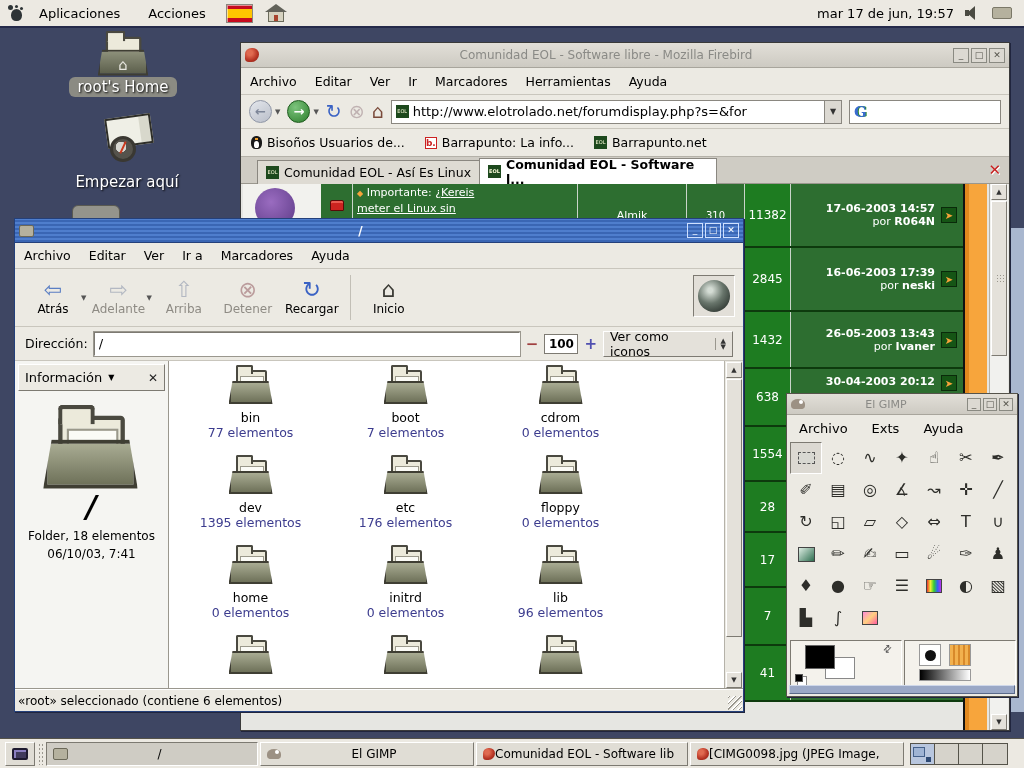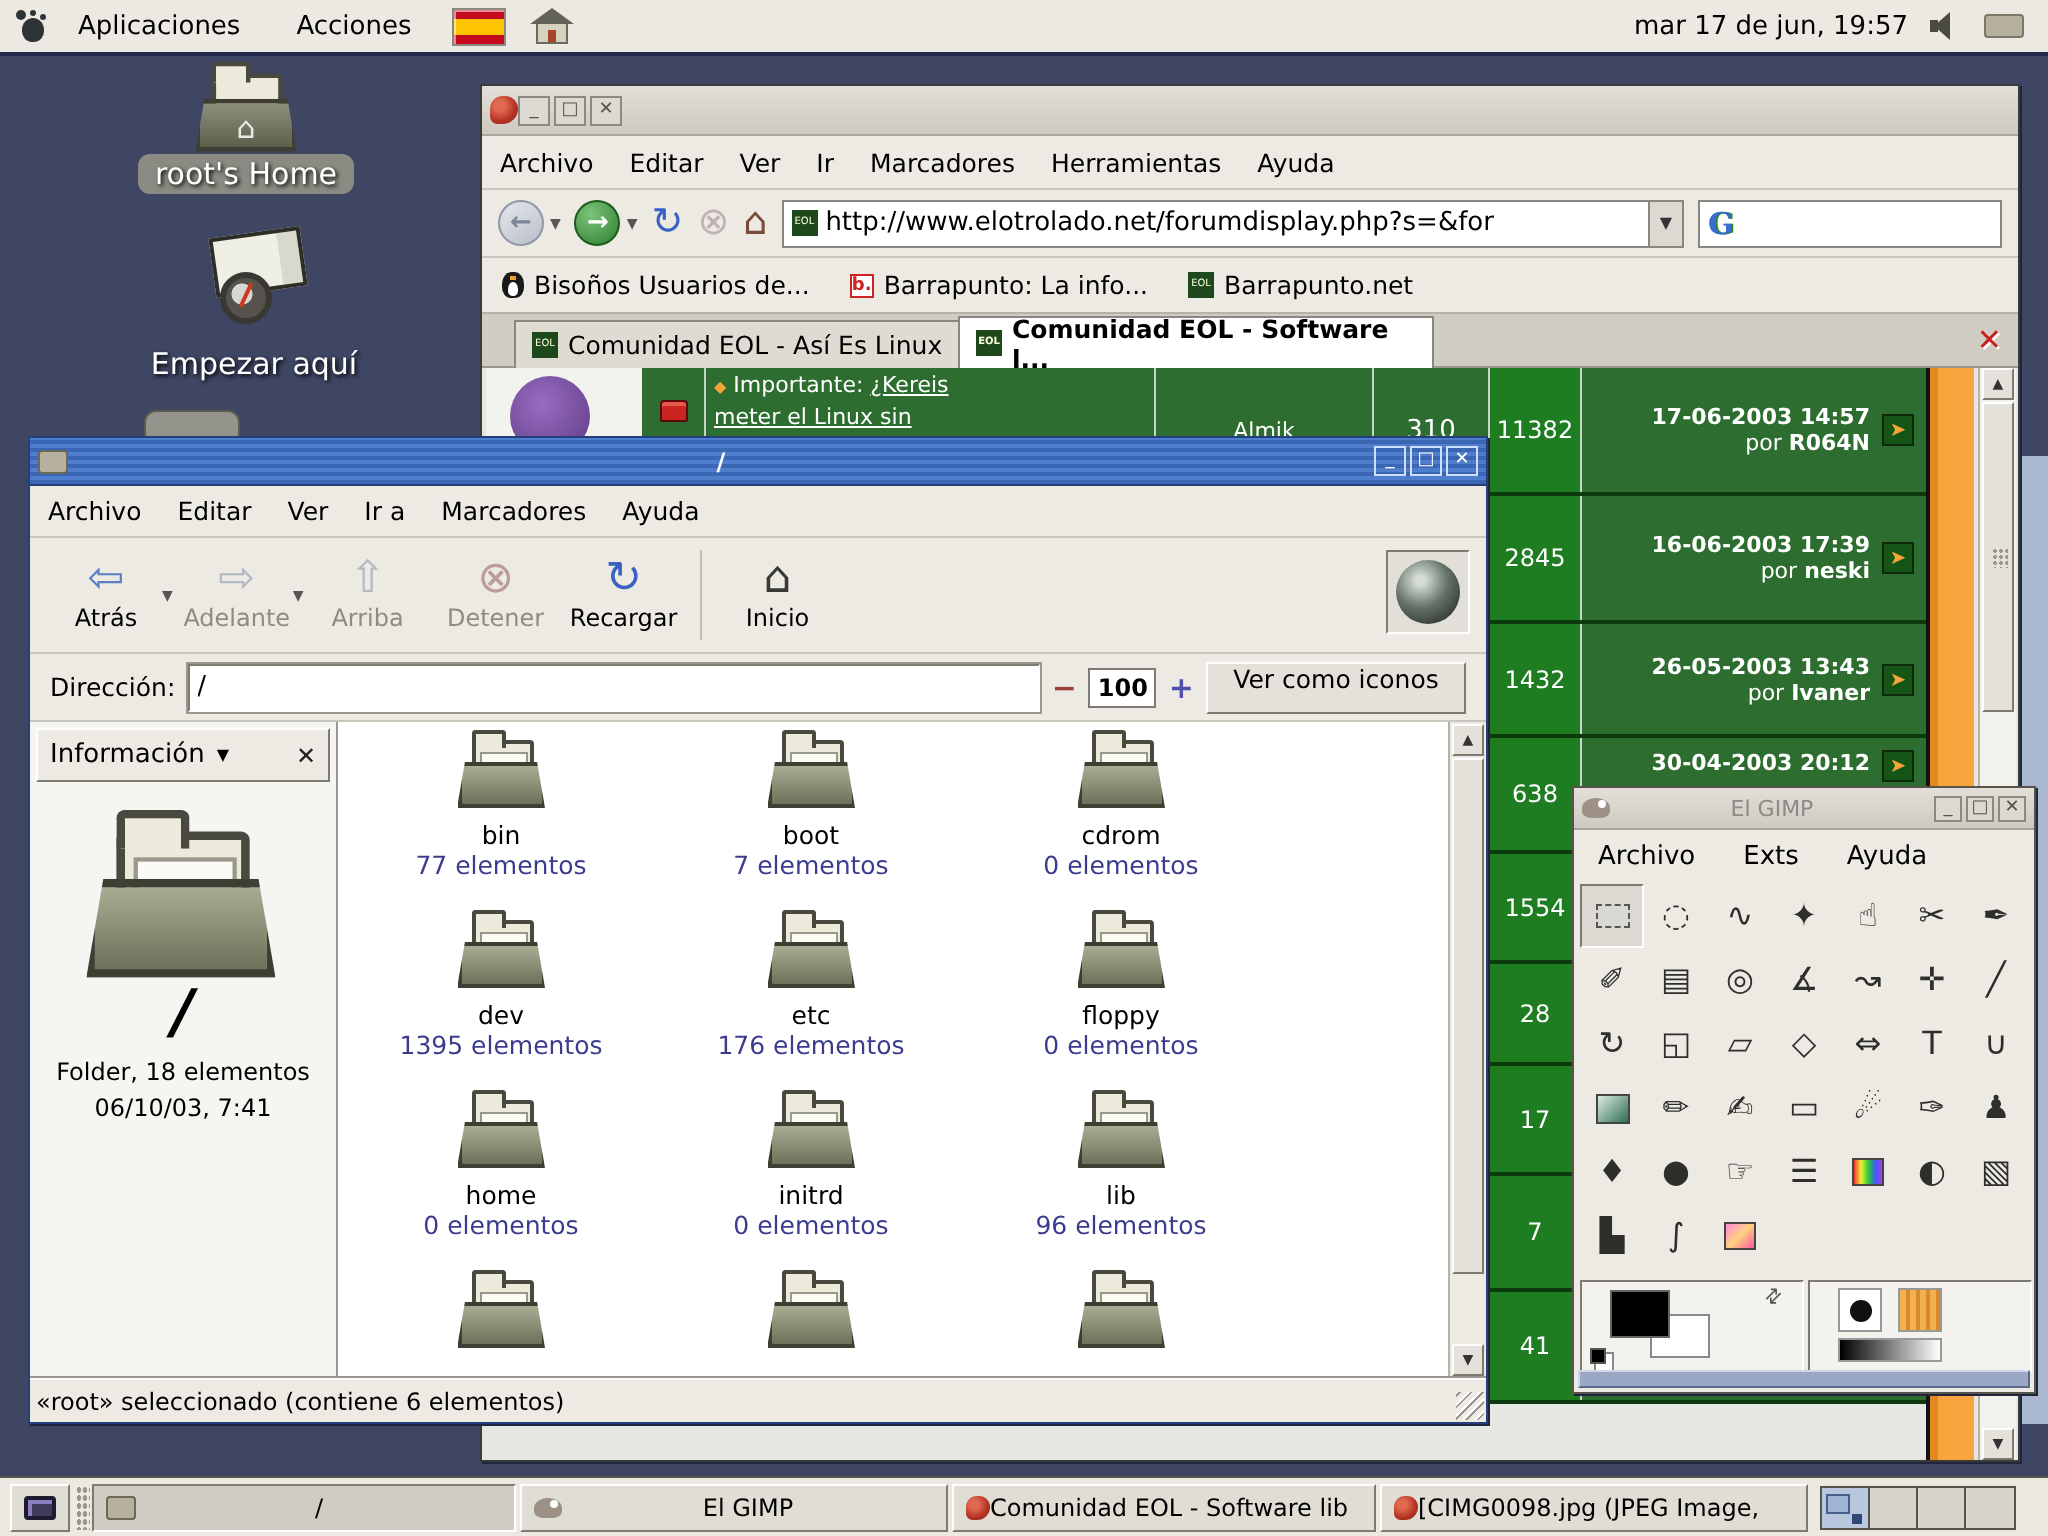--- a/index.html
+++ b/index.html
@@ -114,21 +114,21 @@
   .blue-ar { color:#5b7fc4; } .gray-ar { color:#b3b8c2; } .dim { color:#8e8b84; }
   .stop-ig { color:#bb9c9c; } .rel-ig { color:#3a62c4; } .home-ig { color:#3a3a34; }
   .tsep { width:1px; background:#c2bfb6; margin:4px 6px; }
   .throbber { position:absolute; right:8px; top:6px; width:42px; height:42px; border:1px solid; border-color:#7d7a72 #fff #fff #7d7a72; display:flex; align-items:center; justify-content:center; background:#e2dfd8; }
   .sphere { width:32px; height:32px; border-radius:50%; background:radial-gradient(circle at 38% 32%, #d4dcd4 8%, #68756b 45%, #2c342f 85%); }
   #nau-abar { left:0; top:108px; right:0; height:34px; background:#eceae3; border-bottom:1px solid #c9c6bd; display:flex; align-items:center; gap:6px; padding:0 10px; font-size:12.5px; }
   .addr-input { flex:1; height:24px; background:#fff; border:1px solid; border-color:#7d7a72 #fff #fff #7d7a72; outline:1px solid #9a978e; font:13px "DejaVu Sans",sans-serif; padding:0 4px; }
   .zminus { color:#a04040; font-weight:bold; font-size:15px; }
   .zplus { color:#5050b0; font-weight:bold; font-size:15px; }
   .zval { width:34px; height:20px; background:#fff; border:1px solid #7d7a72; font-weight:bold; font-size:12px; text-align:center; line-height:18px; }
-  .viewsel { width:130px; height:26px; background:#e4e1da; display:flex; align-items:center; padding:0 6px; gap:18px; font-size:12.5px;flex-direction:column; }
+  .viewsel { width:130px; height:26px; background:#e4e1da; display:flex; align-items:center; padding:0 6px; gap:18px; font-size:12.5px; }
   .spin { display:flex; flex-direction:column; font-size:7px; line-height:6px; color:#333; border-left:1px solid #9a978e; padding-left:5px; margin-left:auto; }
   #nau-main { left:0; top:142px; right:0; bottom:22px; background:#fff; }
   #nau-side { position:absolute; left:0; top:0; width:154px; height:100%; background:#f5f5f2; border-right:1px solid #9a978e; }
   .side-hdr { position:absolute; left:3px; top:3px; width:147px; height:27px; background:#eceae3; display:flex; align-items:center; padding:0 6px; gap:6px; font-size:13px; }
   .side-x { margin-left:auto; font-size:12px; color:#222; }
   .bigfolder { position:absolute; left:26px; top:44px; transform:scale(2.15); transform-origin:top left; }
   .slash-big { position:absolute; left:0; top:128px; width:100%; text-align:center; font-size:30px; font-style:italic; font-weight:bold; }
   .side-line { position:absolute; width:100%; text-align:center; font-size:12px; }
   #nau-grid { position:absolute; left:156px; top:0; right:19px; bottom:0; background:#fff; overflow:hidden; }
   .fgrid { position:absolute; left:2px; top:4px; display:grid; grid-template-columns:repeat(3,155px); grid-auto-rows:90px; }
@@ -196,20 +196,21 @@
       <span class="map"></span><span class="compass"></span><span class="needle"></span>
     </span>
     <div class="lbl">Empezar aquí</div>
   </div>
   <div class="a trash-top"></div>
   <div class="a bg-edge"></div>
 
   <div class="window" id="ff">
     <div class="ttl ttl-gray">
       <span class="ff-ic"></span>
+      <span class="t">Comunidad EOL - Software libre - Mozilla Firebird</span>
       <span class="wbtns">
         <span class="wb">_</span>
         <span class="wb">□</span>
         <span class="wb">✕</span>
       </span>
     </div>
     <div class="mbar" style="top:25px; height:27px;">
 
     <span class="mi">Archivo</span>
         <span class="mi">Editar</span>
@@ -272,21 +273,21 @@
         </div>
       <div class="fcell cell-green" style="left:337px; width:109px; display:flex; align-items:center; justify-content:center;">
         <span class="lk" style="font-size:11px; text-decoration:underline;">Almik</span>
       </div>
       <div class="fcell cell-green thread" style="left:112px; width:225px;">
         <div><span class="odiamond">◆</span> <span>Importante:</span> <span class="lk">¿Kereis</span></div>
         <div class="lk">meter el Linux sin</div>
         <div class="lk">instalarlo? ( 1 2 3 4</div>
       </div>
       <div class="fcell cell-green" style="left:446px; width:58px; display:flex; align-items:center; justify-content:center;">
-        <span style="font-size:13px; text-decoration:underline;">310</span>
+        <span style="font-size:10px; text-decoration:underline;">310</span>
       </div>
 
       <div class="ffrows">
         <div class="frow" style="height:64px;">
           <div class="fviews">11382</div>
           <div class="fdate">
               <span class="d1">17-06-2003 14:57</span>
             <span class="porline"><span>por</span> <b>R064N</b></span>
             <span class="goarrow">➤</span>
             </div>

